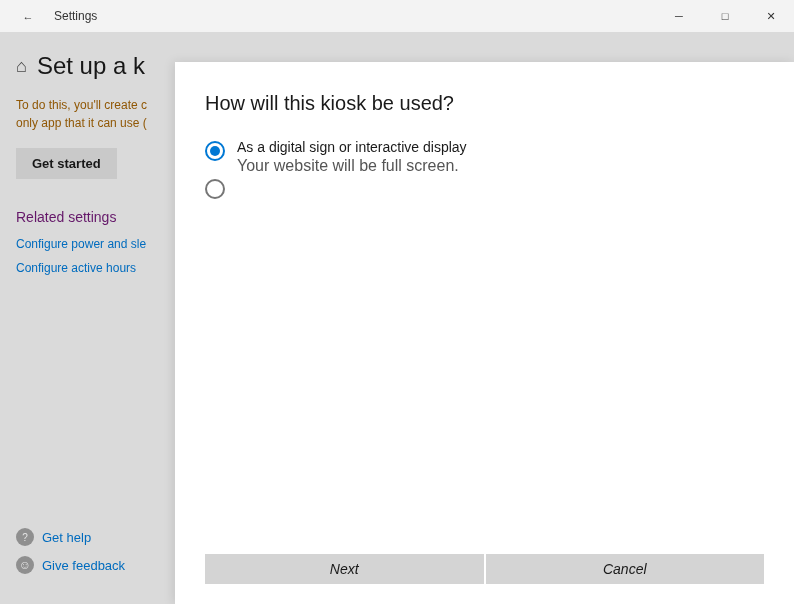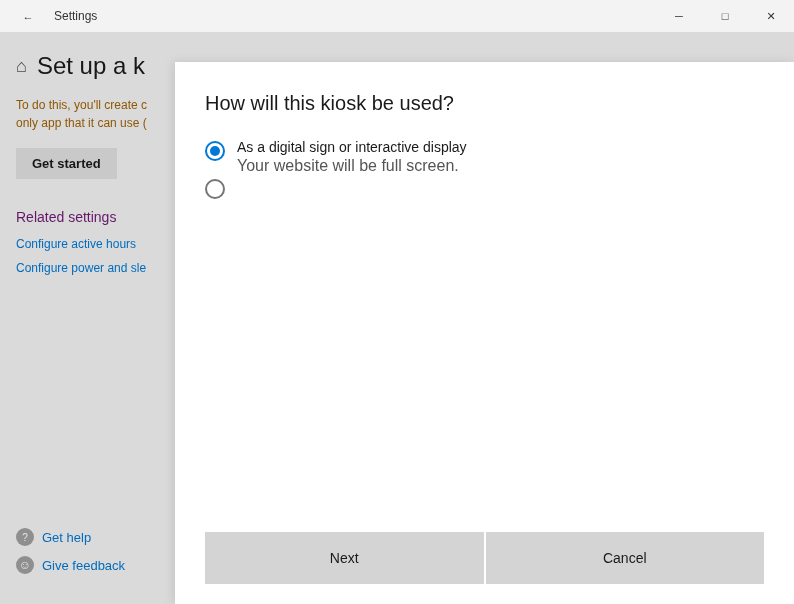--- a/index.html
+++ b/index.html
@@ -209,26 +209,27 @@
 
     
     .dialog-footer {
       display: flex;
       gap: 0;
       margin-top: 30px;
       padding-bottom: 0;
     }
     .footer-btn {
       flex: 1;
-      height: 52px;
+      height: 30px;
       border: none;
       background: #d4d4d4;
       font-size: 14px;
       cursor: pointer;
       color: #1a1a1a;
+      font-style: italic;
     }
     .footer-btn + .footer-btn {
       margin-left: 2px;
     }
     .footer-spacer {
       height: 20px;
     }
   </style>
 </head>
 <body>
@@ -258,22 +259,22 @@
   <div class="left-panel">
     <div class="page-title">
       <span class="home-icon">⌂</span>
       <span>Set up a k</span>
     </div>
     <p class="page-description">To do this, you'll create c only app that it can use (</p>
     <button class="get-started-btn">
       <span>Get started</span>
     </button>
     <div class="related-settings">Related settings</div>
+    <a class="settings-link">Configure power and sle</a>
     <a class="settings-link">Configure active hours</a>
-    <a class="settings-link">Configure power and sle</a>
 
     <div class="bottom-links">
       <div class="bottom-link-item">
         <div class="bottom-link-icon">?</div>
         <span>Get help</span>
       </div>
       <div class="bottom-link-item">
         <div class="bottom-link-icon" style="font-size:12px;">☺</div>
         <span>Give feedback</span>
       </div>

